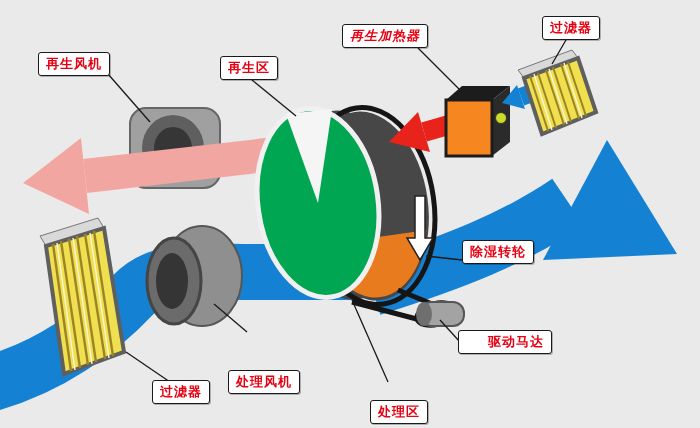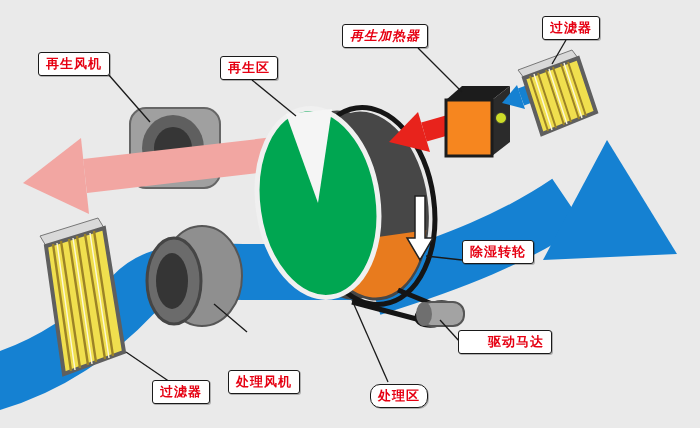--- a/index.html
+++ b/index.html
@@ -126,16 +126,16 @@
     </g>
   </svg>
 
   <div class="lbl" style="left:38px;top:52px;"><span>再生风机</span></div>
   <div class="lbl" style="left:220px;top:56px;text-align:center;"><span>再生区</span></div>
   <div class="lbl" style="left:342px;top:24px;font-style:italic;"><span>再生加热器</span></div>
   <div class="lbl" style="left:542px;top:16px;"><span>过滤器</span></div>
   <div class="lbl" style="left:462px;top:240px;"><span>除湿转轮</span></div>
   <div class="lbl" style="left:458px;top:330px;padding-left:29px;"><span>驱动马达</span></div>
   <div class="lbl" style="left:228px;top:330px;margin-top:40px;"><span>处理风机</span></div>
-  <div class="lbl" style="left:370px;top:384px;border-radius:10px;"><span>处理区</span></div>
+  <div class="lbl" style="left:370px;top:400px;"><span>处理区</span></div>
   <div class="lbl" style="left:152px;top:380px;"><span>过滤器</span></div>
 
 </div>
 
 </body></html>

